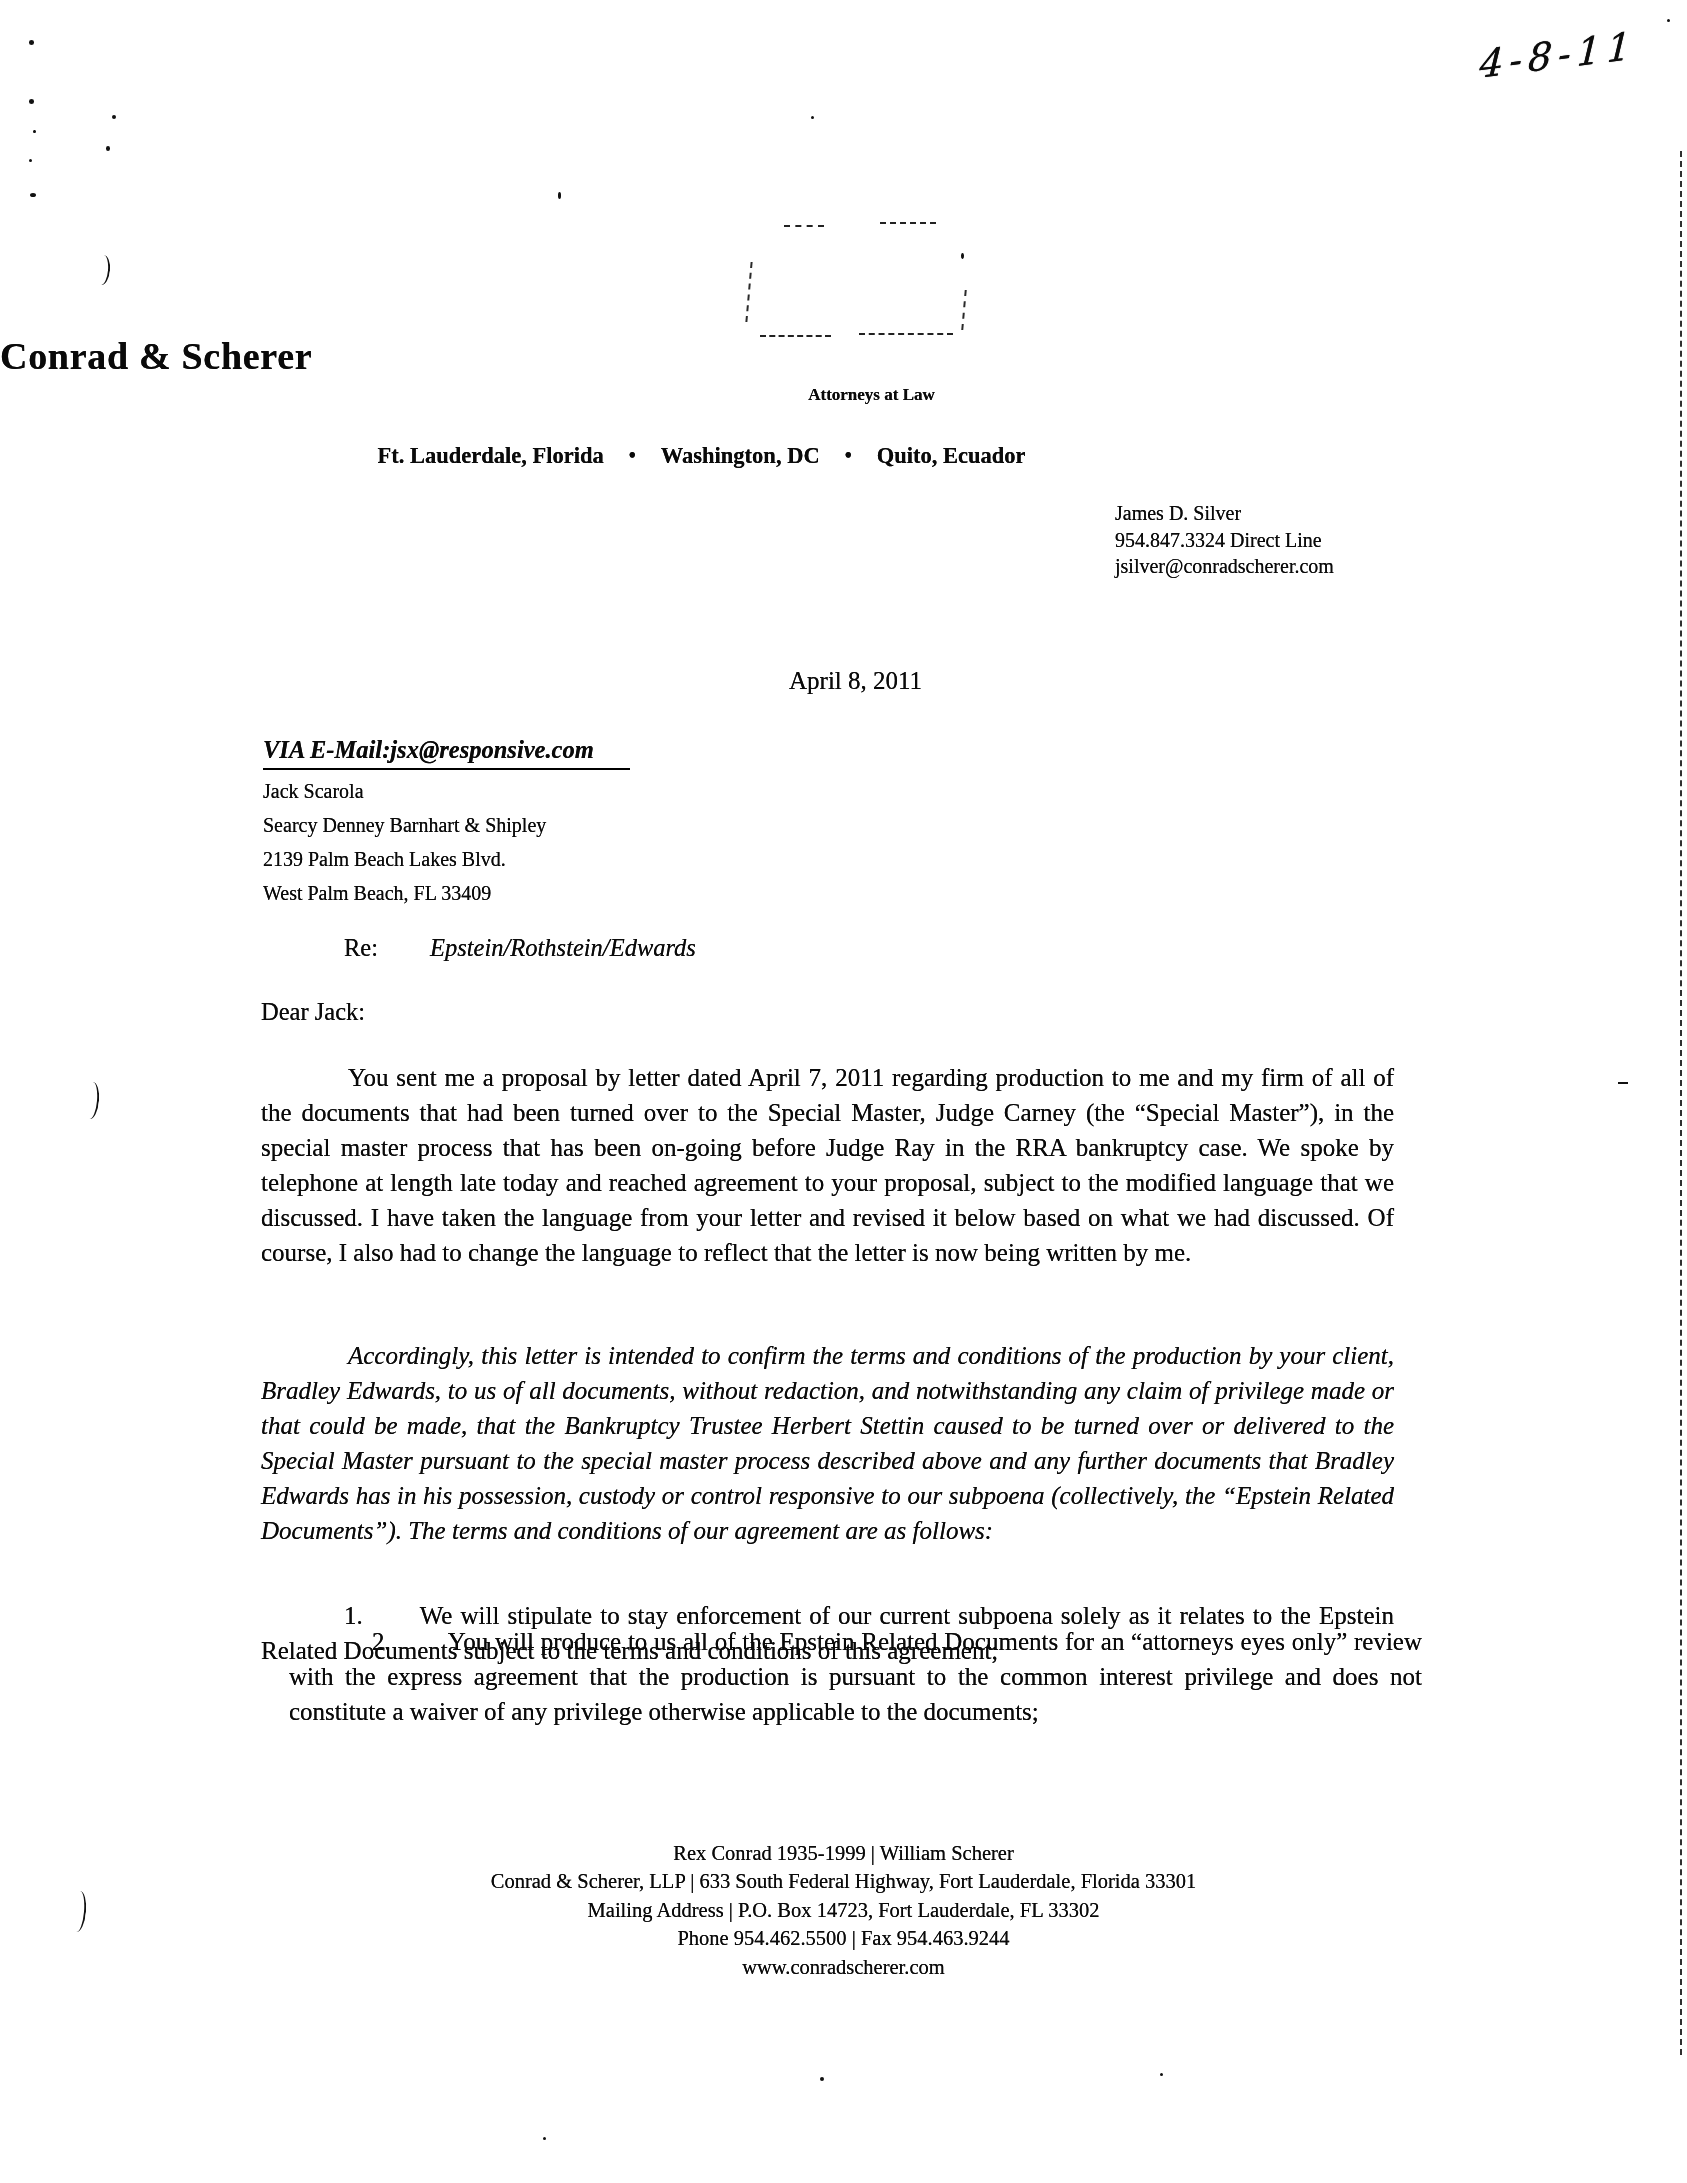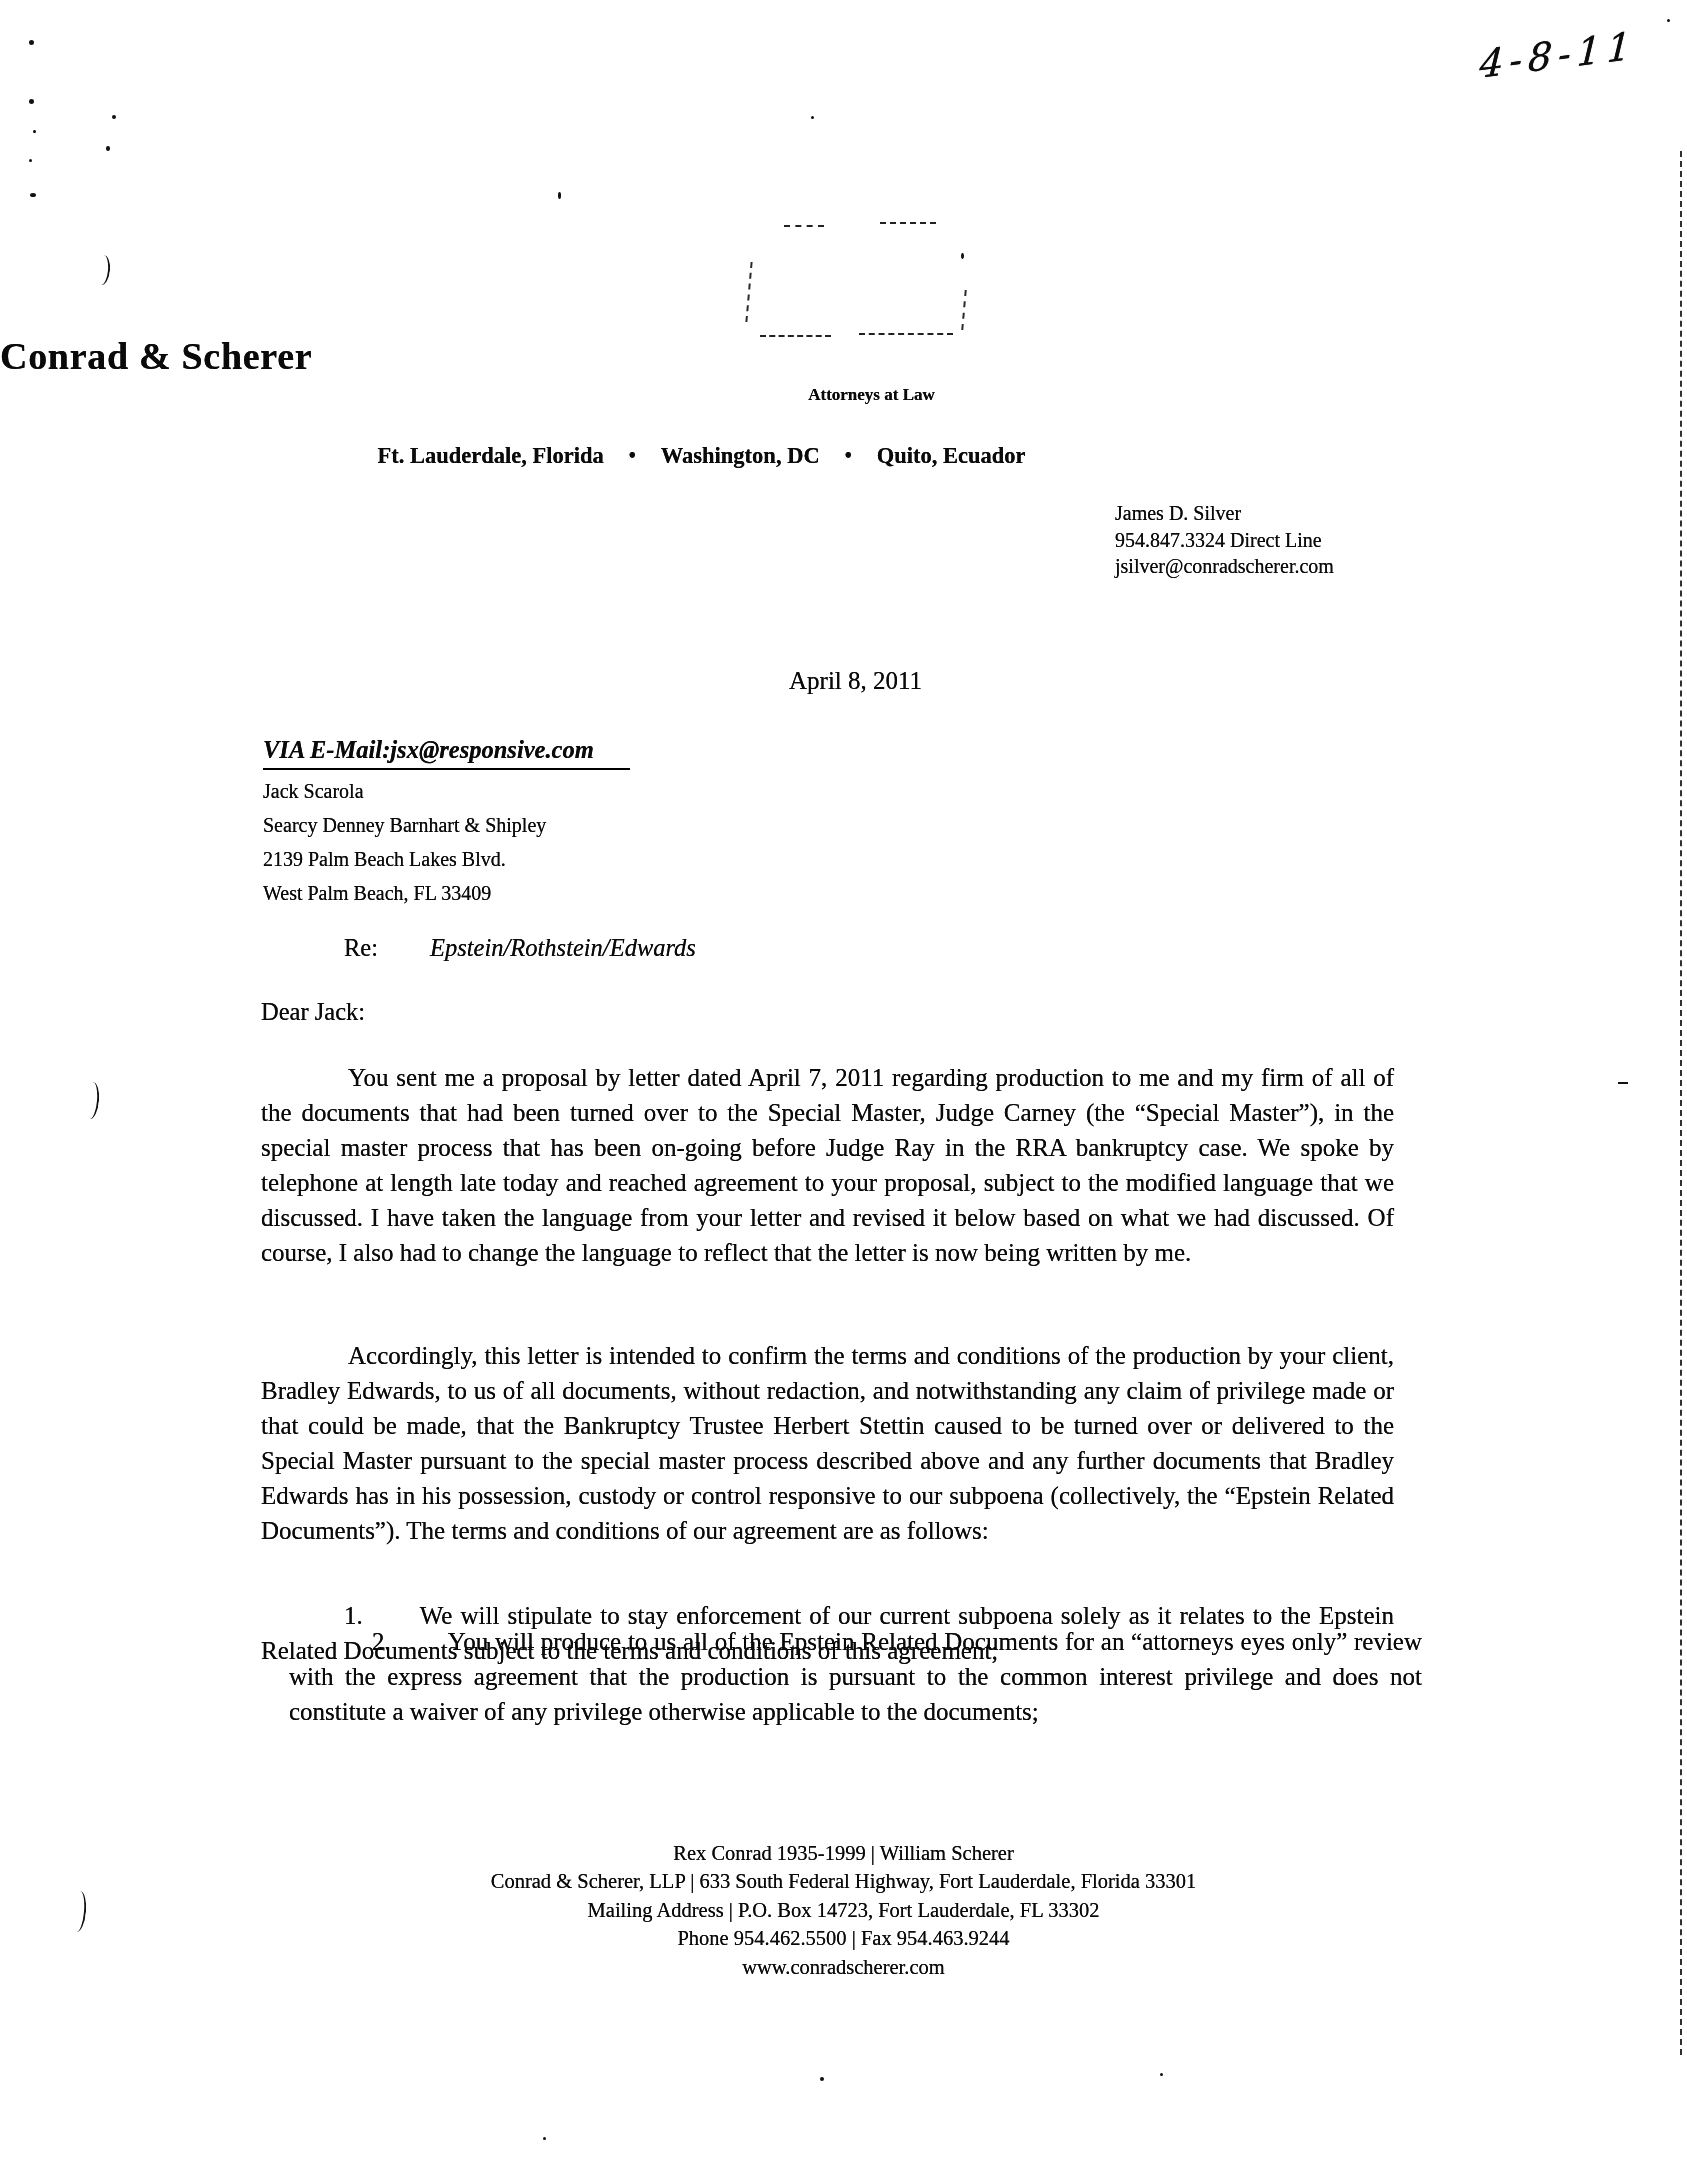--- a/index.html
+++ b/index.html
@@ -63,21 +63,21 @@
   .salutation{
     position:absolute;left:261px;top:998px;
     font-size:24.5px;
   }
   .body{
     position:absolute;left:261px;width:1133px;margin:0;
     font-size:25px;line-height:35px;
     text-align:justify;
   }
   .p1{top:1060px;text-indent:87px;}
-  .p2{top:1338px;text-indent:87px;}
+  .p2{top:1338px;text-indent:87px;font-style:italic;}
   .item1{top:1598px;text-indent:83px;}
   .item2{top:1624px;text-indent:83px;margin-left:28px;}
   .body .gap{display:inline-block;width:57px;}
   
   .footer{
     position:absolute;left:0;top:1839px;width:1687px;
     text-align:center;font-size:20.5px;line-height:28.4px;
   }
   .footer .small{font-size:17px;line-height:25px;}
   

